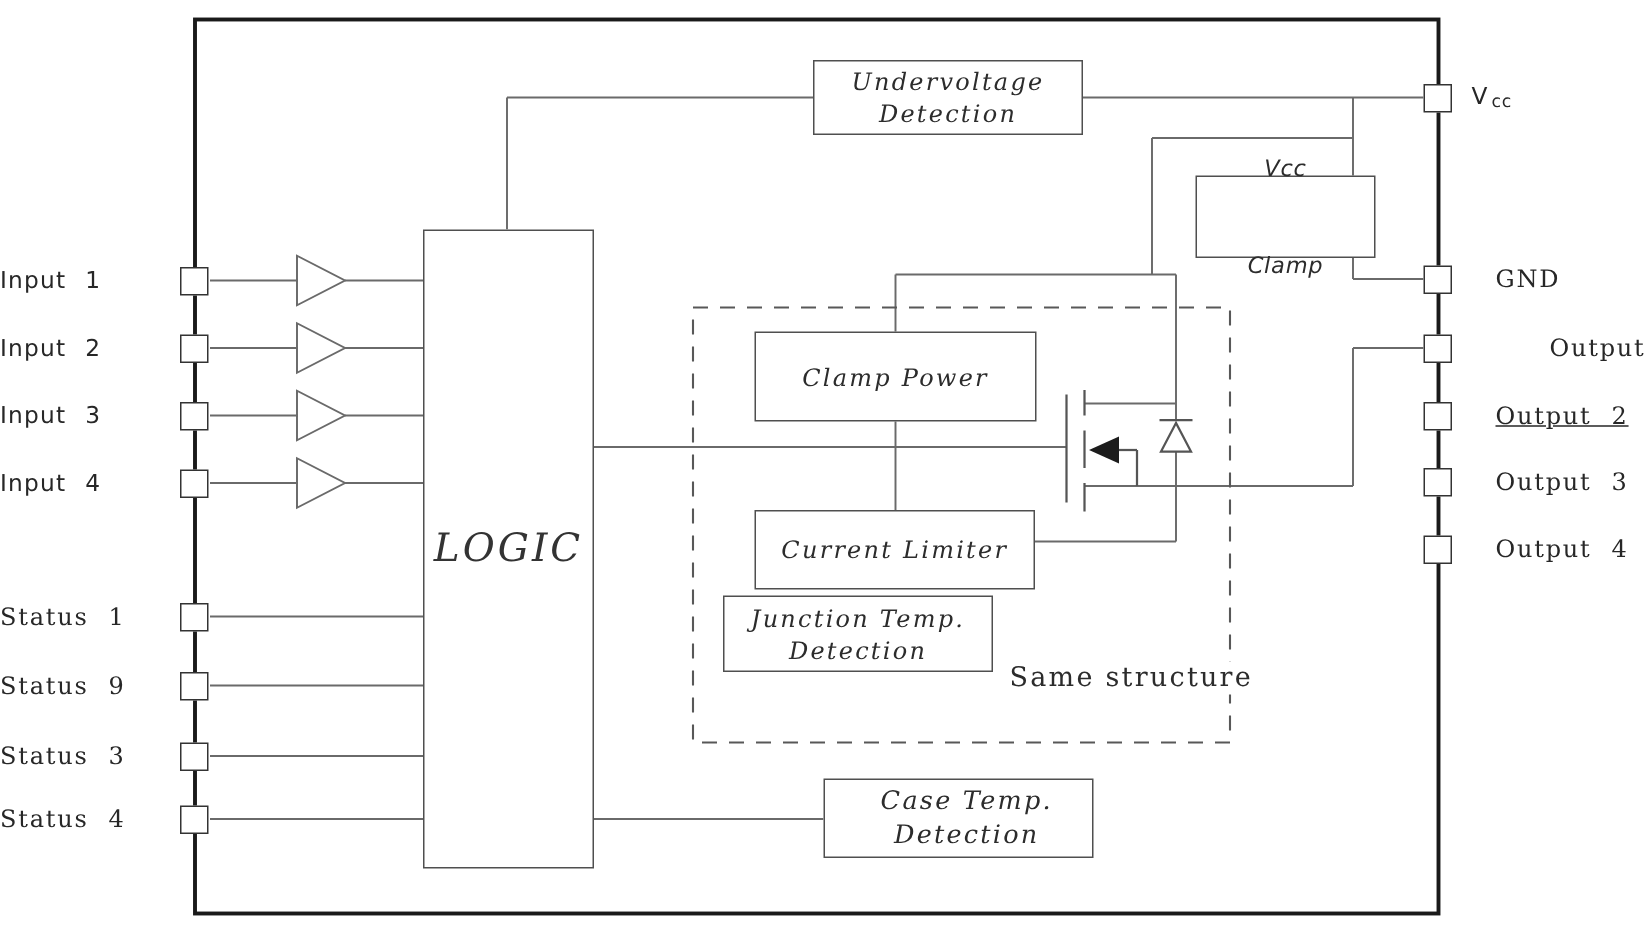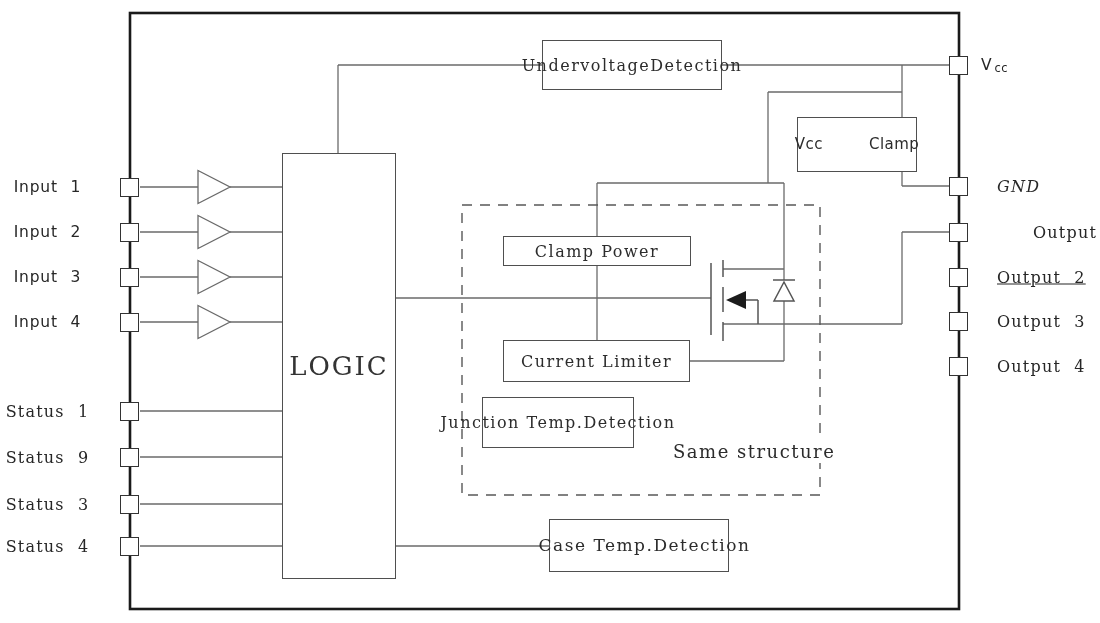--- a/index.html
+++ b/index.html
@@ -9,49 +9,51 @@
     background:#ffffff;
     font-family:"DejaVu Serif", serif;
     overflow:hidden;
   }
   #wires{position:absolute;left:0;top:0;}
   .box{
     position:absolute;
     background:#ffffff;
     border:1.4px solid #4f4f4f;
     display:flex;
+    flex-direction:column;
     align-items:center;
     justify-content:center;
     color:#2c2c2c;
     font-size:16px;
     letter-spacing:1.5px;
     line-height:21px;
     text-align:center;
     box-sizing:border-box;
     white-space:nowrap;
+    font-style:italic;
   }
   .box.sans{font-family:"DejaVu Sans", sans-serif;font-size:15px;letter-spacing:0.5px;}
   #logic-box{font-size:26px;letter-spacing:2px;color:#333;}
   .pin{
     position:absolute;
     width:19px;height:19px;
     background:#ffffff;
     border:1.7px solid #333333;
     box-sizing:border-box;
   }
   .plabel{
     position:absolute;
     color:#272727;
     font-size:16px;
     letter-spacing:1.2px;
     word-spacing:7px;
     white-space:nowrap;
     transform:translateY(-50%);
   }
-  .plabel.left{width:95px;left:0;text-align:center;}
+  .plabel.left{width:95px;left:0;text-align:left;}
   .plabel.sans{font-family:"DejaVu Sans", sans-serif;font-size:15.5px;letter-spacing:0.8px;}
   .plabel .sub{font-size:11.5px;vertical-align:-2px;letter-spacing:0.5px;margin-left:2px;}
   #note{
     position:absolute;
     left:671px;top:441px;
     background:#ffffff;
     color:#2c2c2c;
     font-size:18px;
     letter-spacing:1.5px;
     line-height:22px;
@@ -136,29 +138,29 @@
   <div class="box" id="uv-box" style="left:542px;top:40px;width:180px;height:50px;">
     <div>Undervoltage</div>
     <div>Detection</div>
   </div>
 
   <div class="box sans" id="vcc-clamp-box" style="left:797px;top:117px;width:120px;height:55px;line-height:19px;gap:46px;">
     <div>Vcc</div>
     <div>Clamp</div>
   </div>
 
-  <div class="box" id="clamp-power-box" style="left:503px;top:236px;width:188px;height:30px;">
+  <div class="box" id="clamp-power-box" style="left:503px;top:221px;width:188px;height:60px;">
     <div>Clamp Power</div>
   </div>
 
-  <div class="box" id="current-limiter-box" style="left:503px;top:340px;width:187px;height:42px;">
+  <div class="box" id="current-limiter-box" style="left:503px;top:340px;width:187px;height:53px;">
     <div>Current Limiter</div>
   </div>
 
-  <div class="box" id="junction-temp-box" style="left:482px;top:397px;width:152px;height:51px;">
+  <div class="box" id="junction-temp-box" style="left:482px;top:397px;width:180px;height:51px;">
     <div>Junction Temp.</div>
     <div>Detection</div>
   </div>
 
   <div class="box" id="case-temp-box" style="left:549px;top:519px;width:180px;height:53px;font-size:17px;line-height:23px;padding-left:11px;">
     <div>Case Temp.</div>
     <div>Detection</div>
   </div>
 
   <div class="box" id="logic-box" style="left:282px;top:153px;width:114px;height:426px;">
@@ -190,19 +192,19 @@
   <div class="plabel left sans" style="top:277px;">Input 3</div>
   <div class="plabel left sans" style="top:322px;">Input 4</div>
   <div class="plabel left" style="top:411px;">Status 1</div>
   <div class="plabel left" style="top:457px;">Status 9</div>
   <div class="plabel left" style="top:504px;">Status 3</div>
   <div class="plabel left" style="top:546px;">Status 4</div>
 
   <div class="plabel sans" style="left:981px;top:65px;">
     <span>V</span><span class="sub">cc</span>
   </div>
-  <div class="plabel" style="left:997px;top:186px;font-style:italic;">GND</div>
+  <div class="plabel" style="left:997px;top:186px;">GND</div>
   <div class="plabel" style="left:1033px;top:232px;text-align:right;">Output 1</div>
   <div class="plabel" style="left:997px;top:277px;text-decoration:underline;">Output 2</div>
   <div class="plabel" style="left:997px;top:321px;">Output 3</div>
   <div class="plabel" style="left:997px;top:366px;">Output 4</div>
 
 </div>
 
 </body></html>

